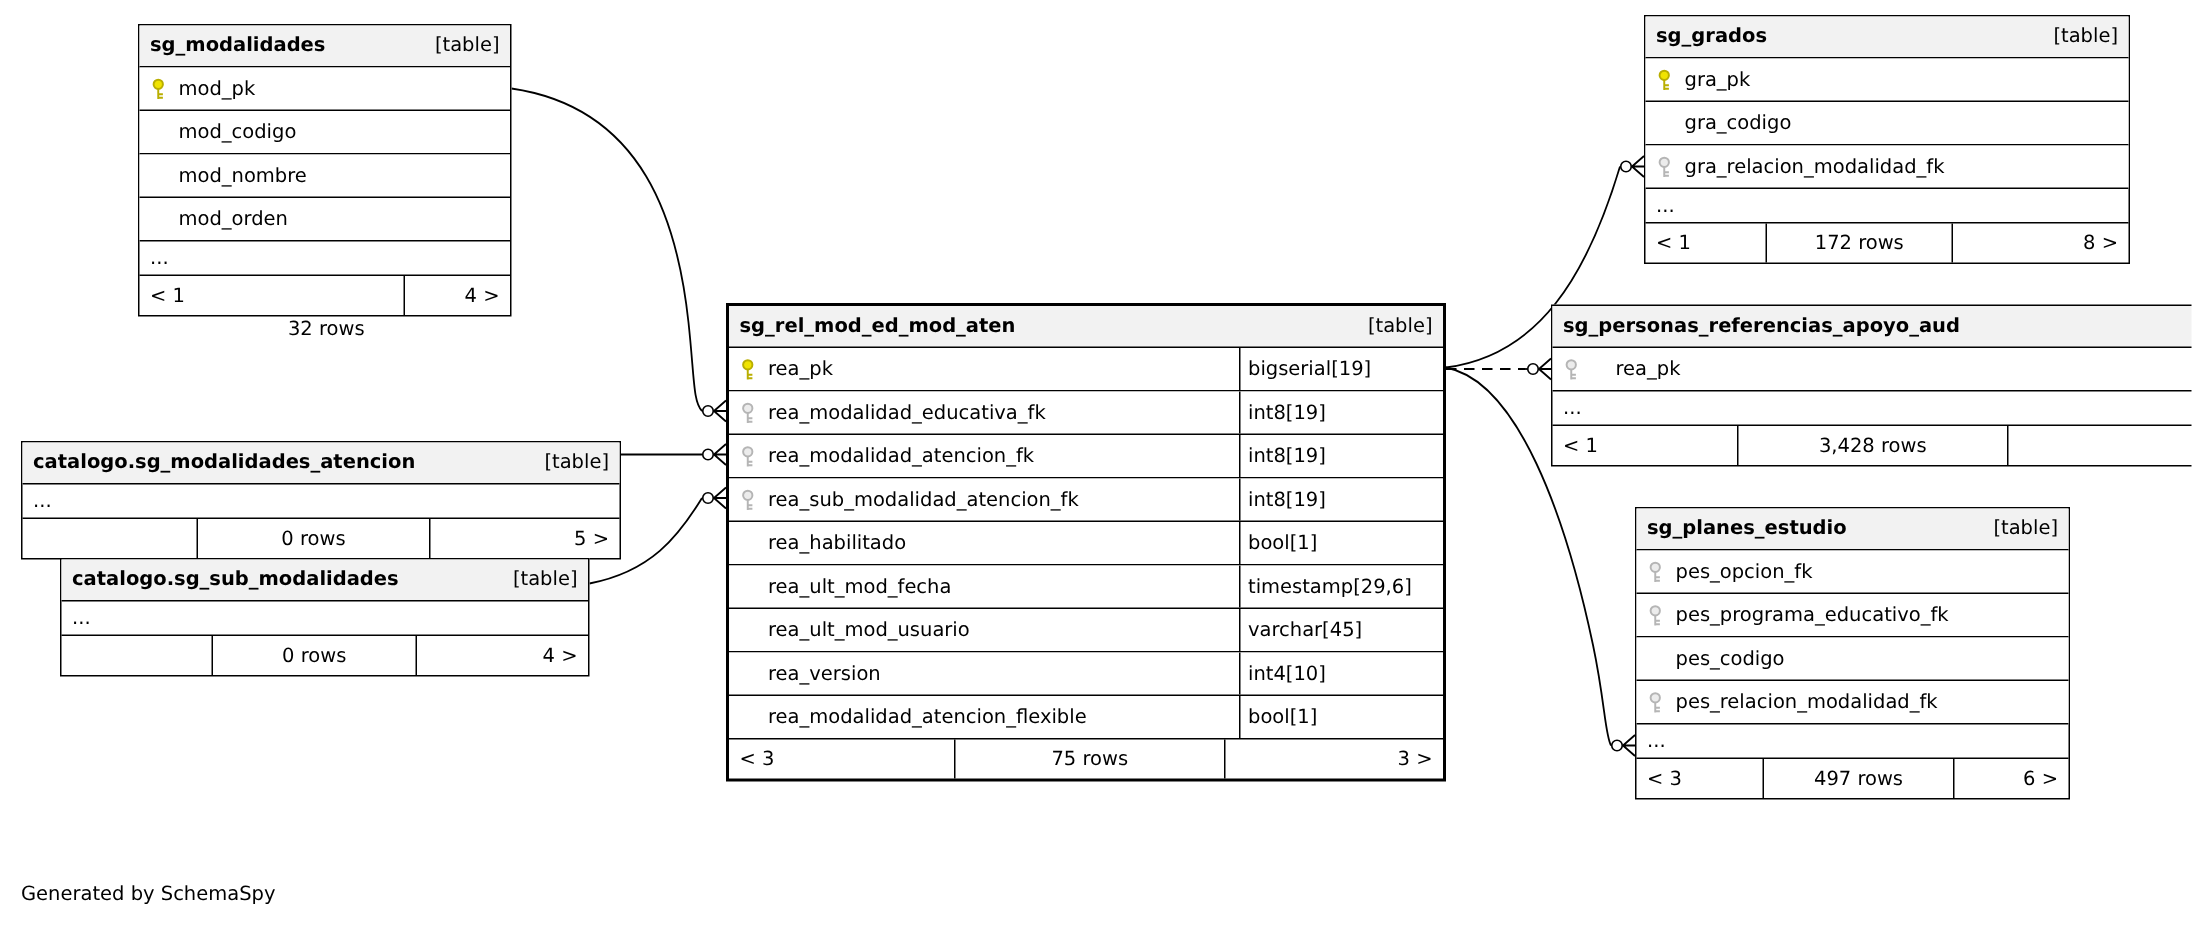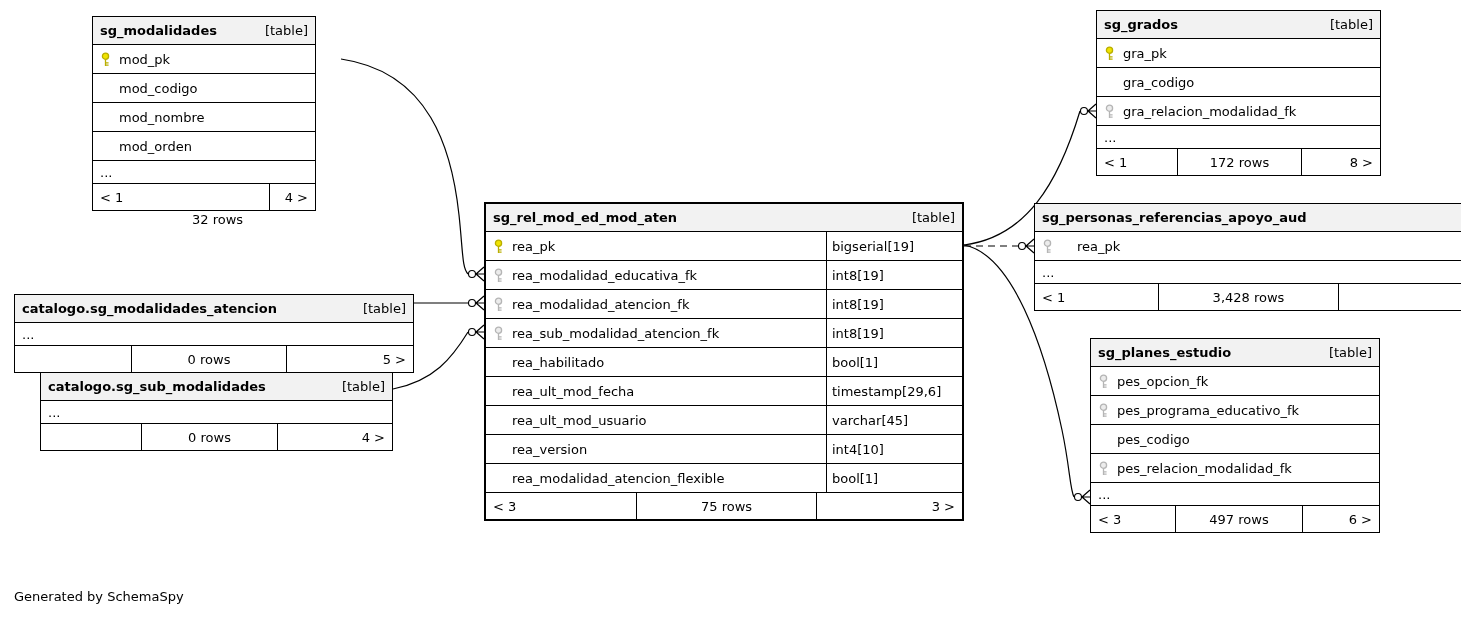--- a/index.html
+++ b/index.html
@@ -64,21 +64,21 @@
       <circle class="dot" cx="1022" cy="246" r="3.5"></circle>
       <path class="edge" d="M1026,246 L1034,239 M1026,246 L1034,246 M1026,246 L1034,253"></path>
     </g>
     <g>
       <path class="edge" d="M964,245 C1012,254 1044,345 1062,430 C1070,468 1070,490 1074,497"></path>
       <circle class="dot" cx="1078" cy="497" r="3.5"></circle>
       <path class="edge" d="M1082,497 L1090,490 M1082,497 L1090,497 M1082,497 L1090,504"></path>
     </g>
   </svg>
 
-  <div class="er-table" style="left:92px;top:16px;width:224px;">
+  <div class="er-table" style="left:92px;top:16px;width:249px;">
     <div class="er-header">
       <span class="er-title">sg_modalidades</span>
       <span class="er-badge">[table]</span>
     </div>
     <div class="er-row">
       <span class="icon-cell">
           <svg class="key" width="11" height="15" viewBox="0 0 11 15">
             <circle cx="5.5" cy="4.2" r="3.1" fill="#f0e300" stroke="#b9ae00" stroke-width="1.3"></circle>
             <path d="M5.5 7.3V14M5.5 10.8H8.6M5.5 13.2H8.6" stroke="#b9ae00" stroke-width="1.3" fill="none"></path>
           </svg>
@@ -201,21 +201,21 @@
       <span class="col-name">rea_modalidad_atencion_flexible</span>
       <span class="col-type">bool[1]</span>
     </div>
     <div class="er-footer">
       <span class="fcell" style="flex:0 0 150px;">&lt; 3</span>
       <span class="fcell c" style="flex:0 0 180px;">75 rows</span>
       <span class="fcell r">3 &gt;</span>
     </div>
   </div>
 
-  <div class="er-table" style="left:1096px;top:10px;width:285px;">
+  <div class="er-table" style="left:1096px;top:10px;width:324px;">
     <div class="er-header">
       <span class="er-title">sg_grados</span>
       <span class="er-badge">[table]</span>
     </div>
     <div class="er-row">
       <span class="icon-cell">
           <svg class="key" width="11" height="15" viewBox="0 0 11 15">
             <circle cx="5.5" cy="4.2" r="3.1" fill="#f0e300" stroke="#b9ae00" stroke-width="1.3"></circle>
             <path d="M5.5 7.3V14M5.5 10.8H8.6M5.5 13.2H8.6" stroke="#b9ae00" stroke-width="1.3" fill="none"></path>
           </svg>

